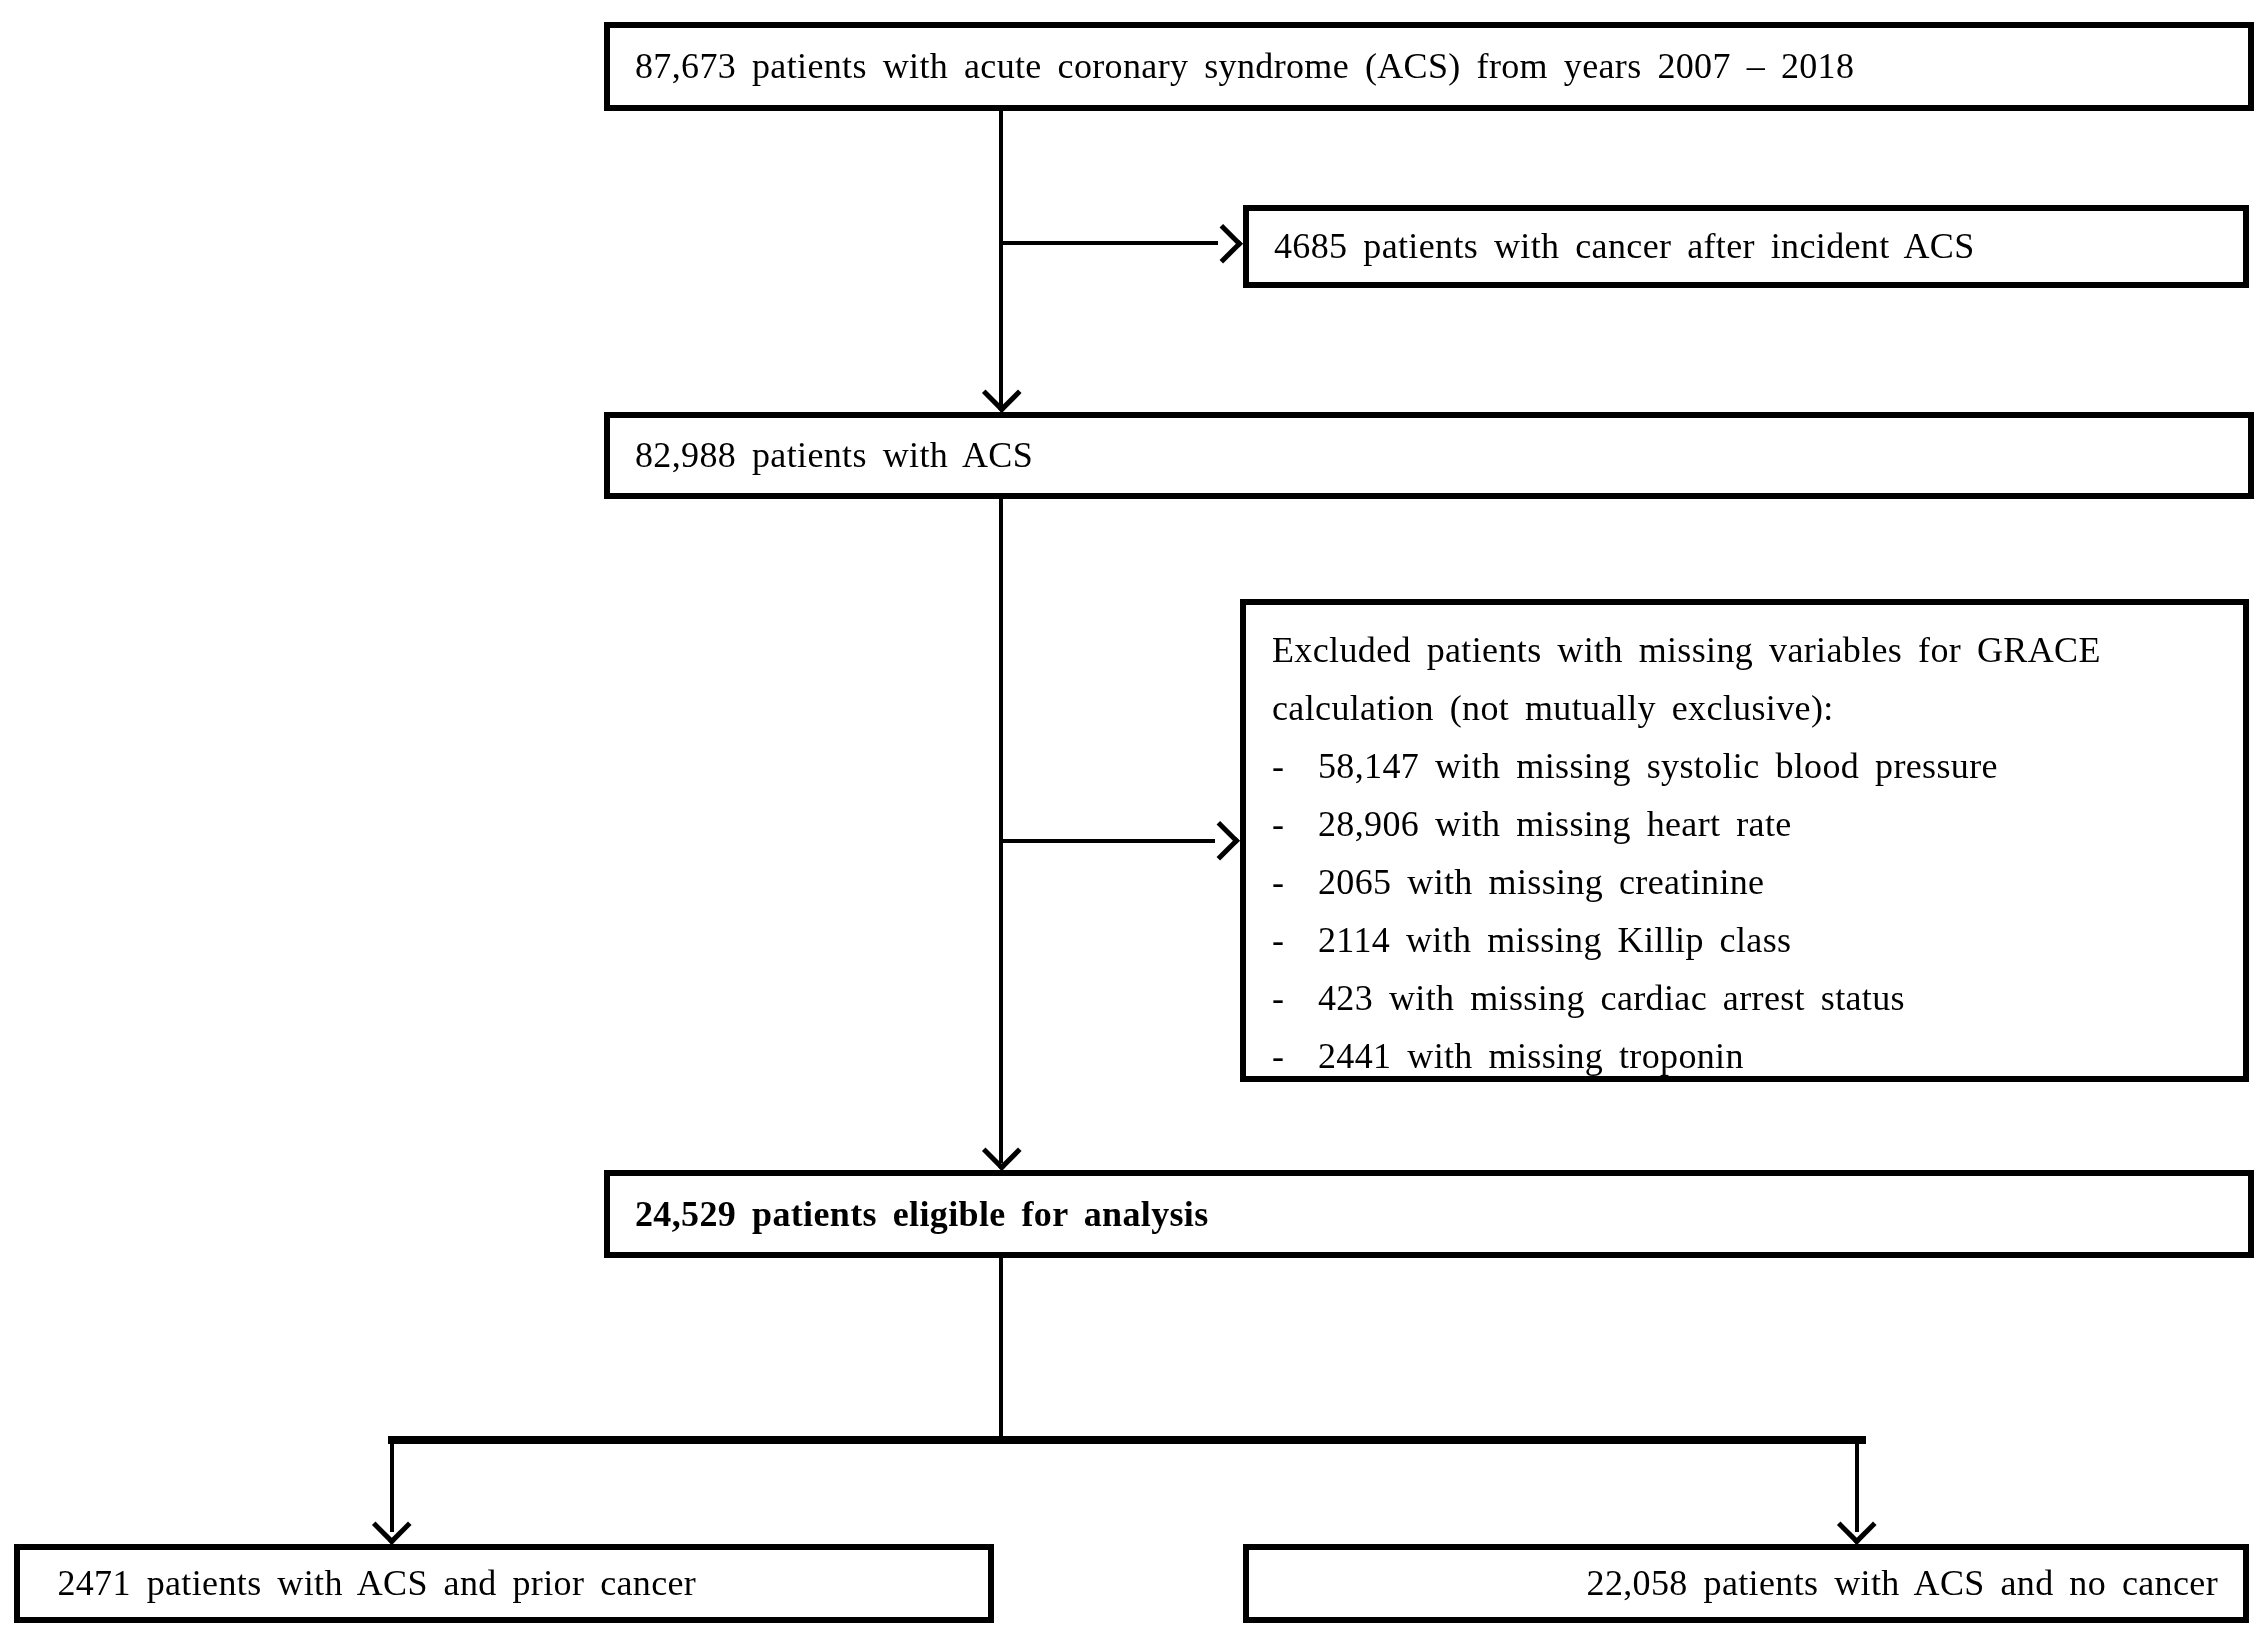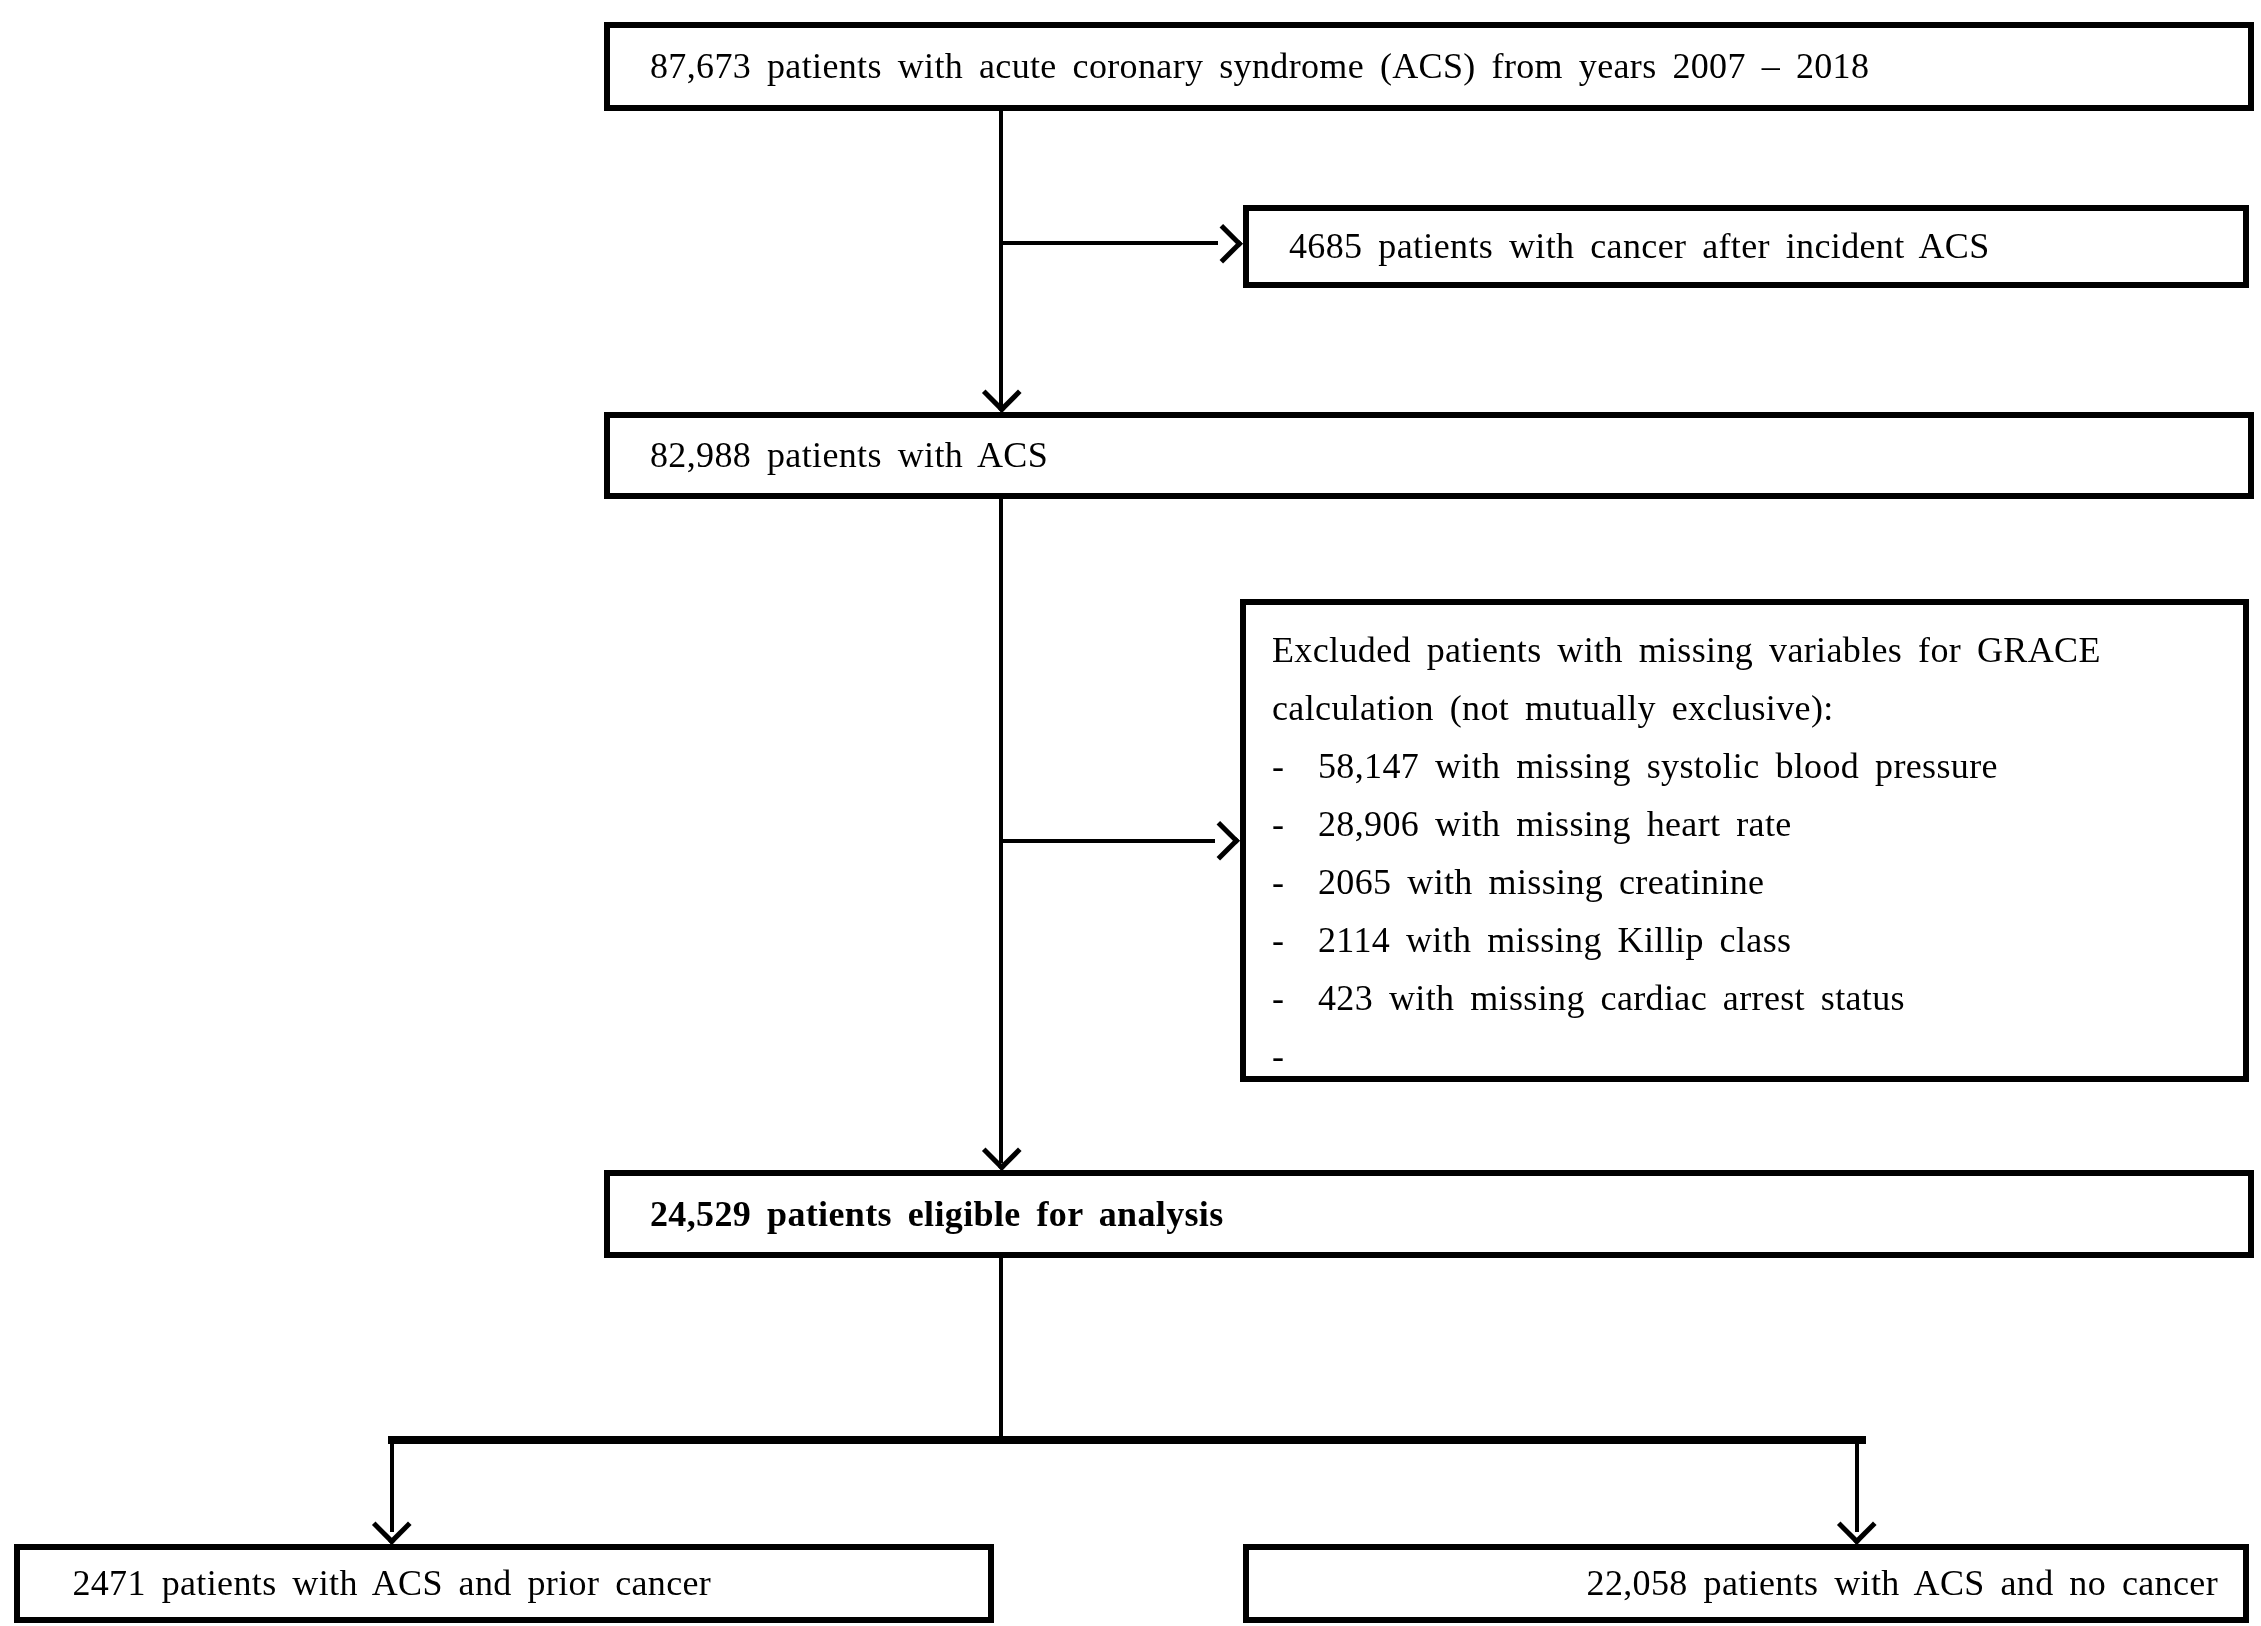--- a/index.html
+++ b/index.html
@@ -23,21 +23,20 @@
     display: flex;
     align-items: center;
     font-size: 36px;
     line-height: 1.25;
     word-spacing: 0.18em;
     letter-spacing: 0.01em;
   }
   .fc-box .txt {
     padding: 0 25px;
     white-space: nowrap;
-    margin-left: 15px;
   }
   .fc-box.bold .txt {
     font-weight: bold;
   }
   
   .fc-box.multiline {
     align-items: flex-start;
     display: block;
     padding: 16px 26px 6.2px 26px;
   }
@@ -110,20 +109,21 @@
       <div class="bullet-row">
         <span class="dash">-</span>
         <span>2114 with missing Killip class</span>
       </div>
       <div class="bullet-row">
         <span class="dash">-</span>
         <span>423 with missing cardiac arrest status</span>
       </div>
       <div class="bullet-row">
         <span class="dash">-</span>
+        <span>2441 with missing troponin</span>
       </div>
     </div>
   </div>
 
   <div class="fc-box bold" style="left:604px; top:1170px; width:1650px; height:88px;">
     <span class="txt">24,529 patients eligible for analysis</span>
   </div>
 
   <div class="fc-box" style="left:14.4px; top:1544px; width:980px; height:79px;padding-left:12px;">
     <span class="txt">2471 patients with ACS and prior cancer</span>

